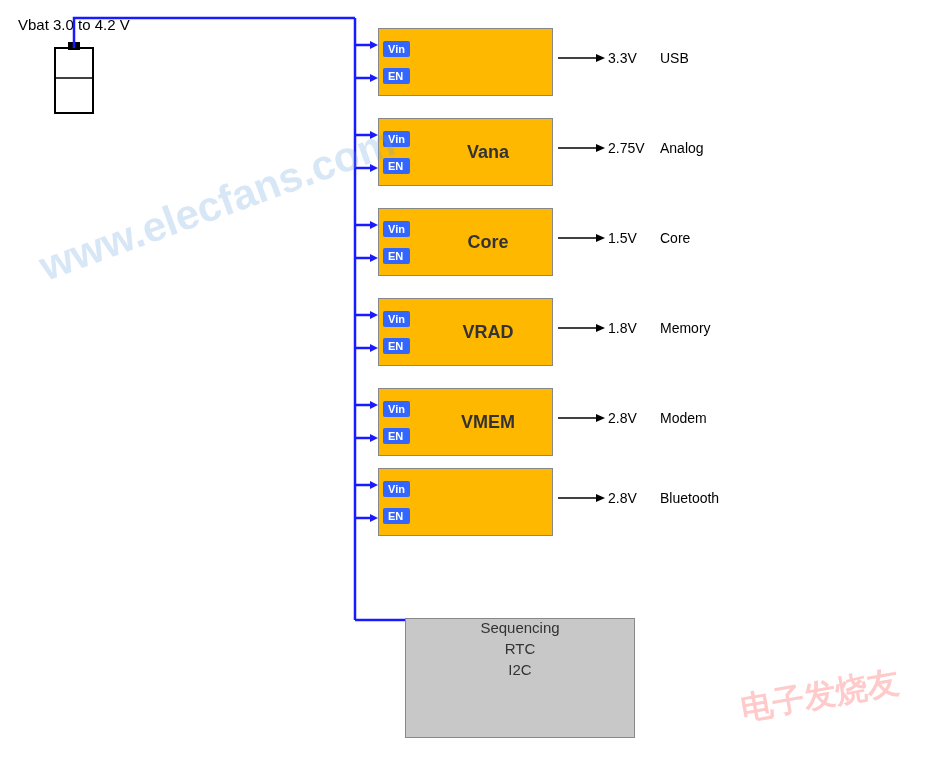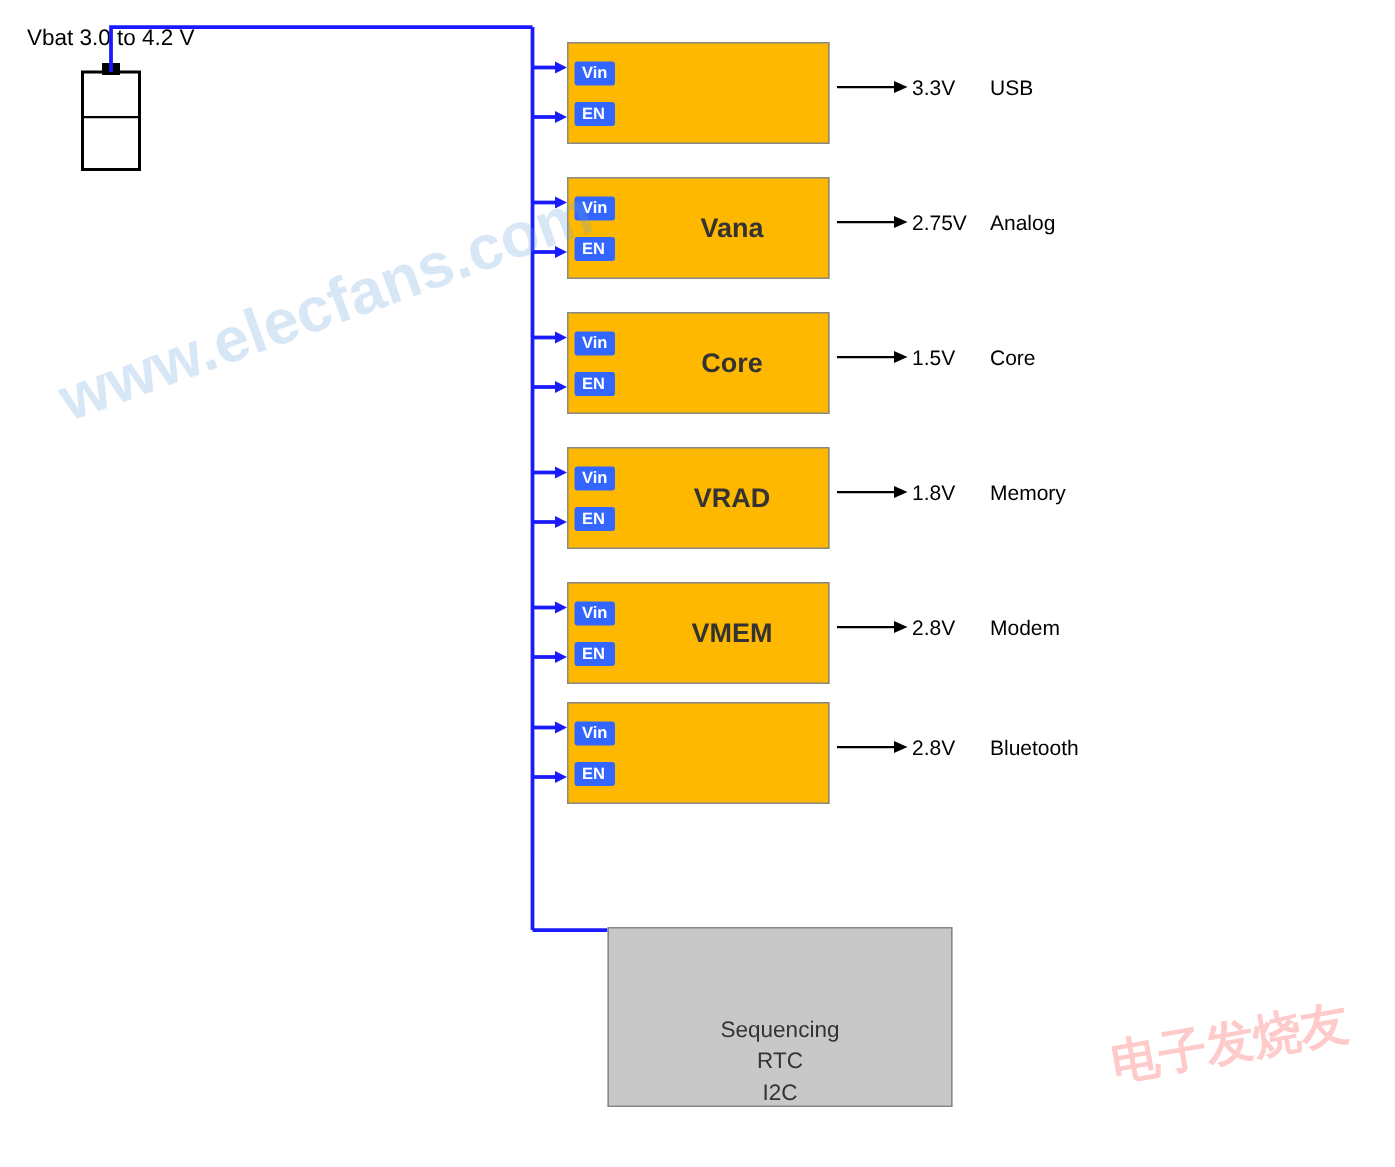--- a/index.html
+++ b/index.html
@@ -96,21 +96,21 @@
     
     .seq-box {
       position: absolute;
       background: #c8c8c8;
       border: 1.5px solid #888;
       width: 230px;
       height: 120px;
       display: flex;
       flex-direction: column;
       align-items: center;
-      justify-content: flex-end;
+      justify-content: flex-start;
       gap: 4px;
     }
 
     .seq-box span {
       font-size: 15px;
       color: #333;
     }
   </style>
 </head>
 <body>

